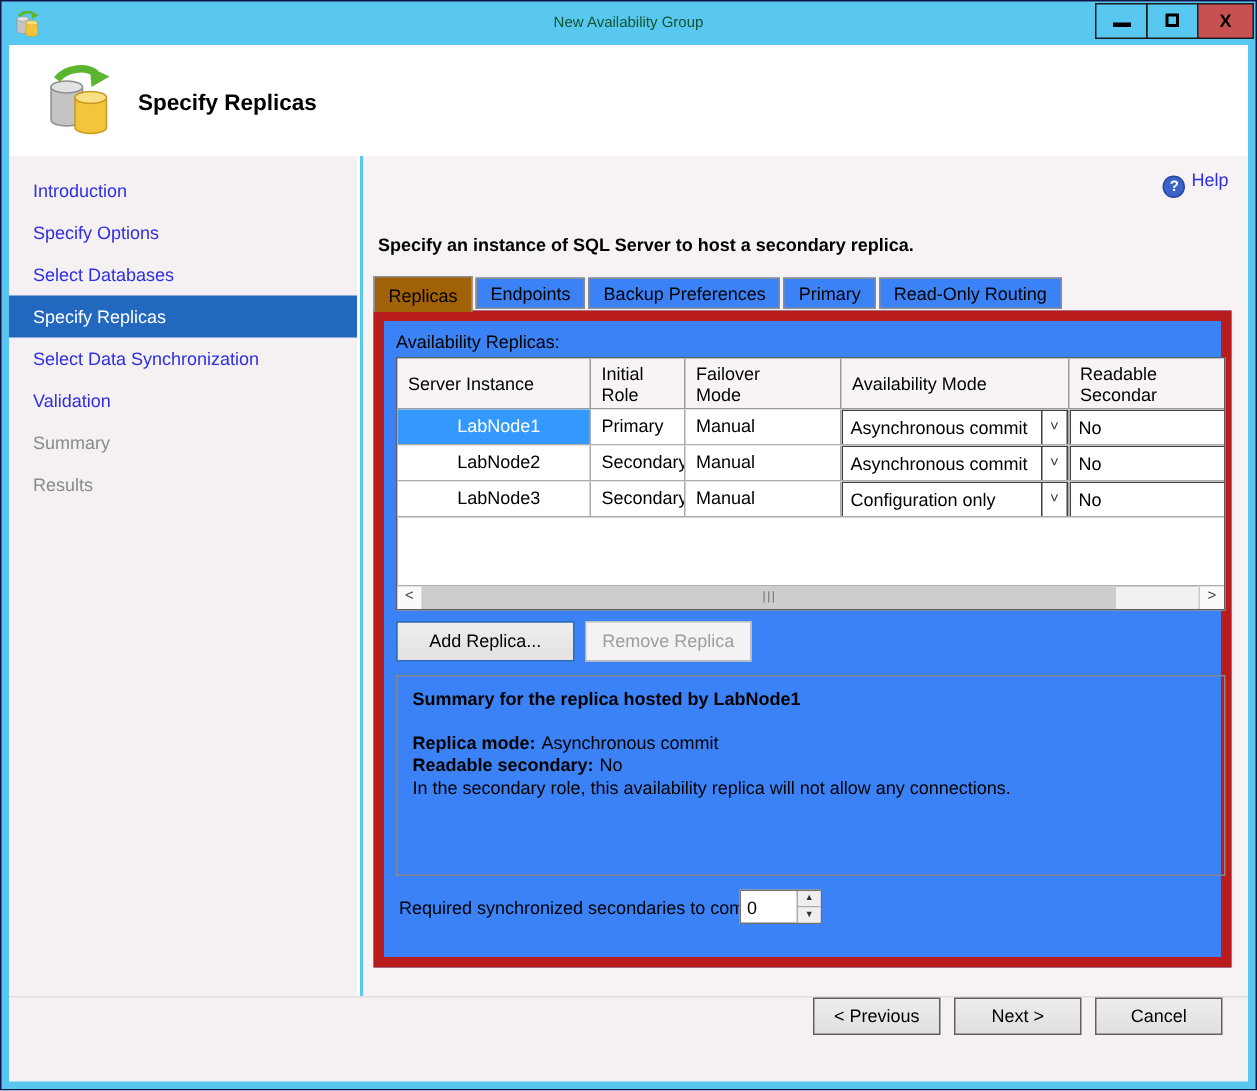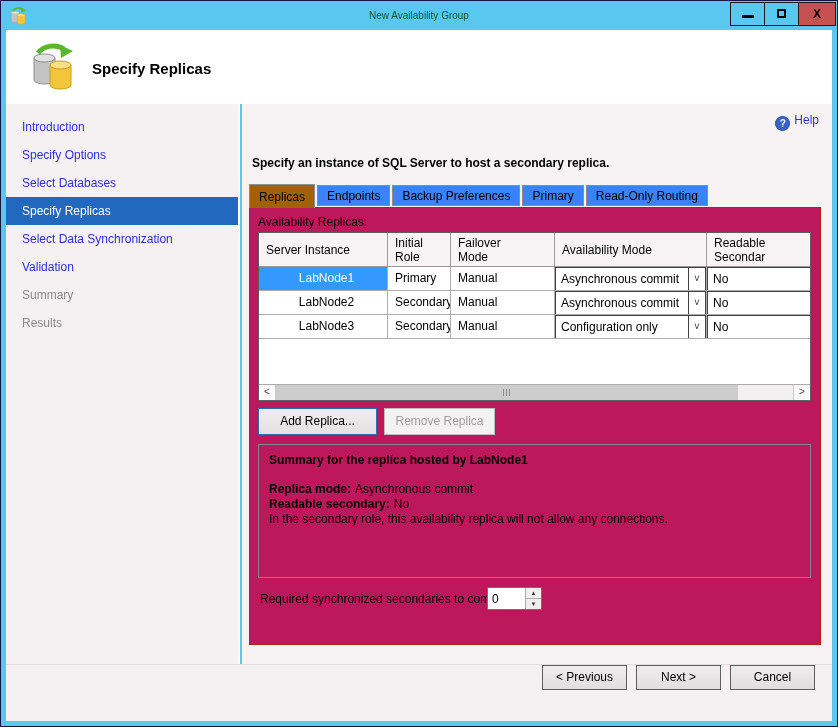--- a/index.html
+++ b/index.html
@@ -33,21 +33,21 @@
   .content { position:absolute; top:103px; left:241px; right:5px; bottom:62px; background:#F7F2F4; }
   .help-link { position:absolute; top:9px; right:13px; color:#2F2FE2; cursor:pointer; }
   .help-glyph { display:inline-block; width:15px; height:15px; border-radius:50%; background:#3B62C9; border:1px solid #27489E; color:#FFF; font-size:10px; font-weight:bold; line-height:13px; text-align:center; vertical-align:-3px; margin-right:4px; }
   .instruction { position:absolute; top:52px; left:10px; font-weight:bold; }
 
   
   .tabs { position:absolute; top:80px; left:7px; display:flex; align-items:flex-end; z-index:3; }
   .tab { height:21px; padding:3px 9px 0 9px; margin-right:2px; margin-bottom:2px; background:#3b82f6; border:1px solid #8D8D8D; cursor:pointer; white-space:nowrap; }
   .tab.active { height:24px; padding-top:5px; margin-bottom:0; background:#a16207; border-bottom:none; }
 
-  .tabpage { position:absolute; top:103px; left:7px; width:572px; height:438px; border:1px solid #b91c1c; background:#be185d; }
+  .tabpage { position:absolute; top:103px; left:7px; width:572px; height:438px; border:7px solid #b91c1c; background:#3b82f6; }
 
   .ar-label { position:absolute; left:8px; top:7px; }
 
   
   .grid { position:absolute; left:8px; top:24px; width:553px; height:169px; border:1px solid #5E5E5E; background:#FFFFFF; overflow:hidden; }
   .grid-head { display:flex; height:34px; background:#F8F4F5; border-bottom:1px solid #9A9A9A; }
   .ghc { border-right:1px solid #9A9A9A; padding-left:7px; display:flex; align-items:center; overflow:hidden; white-space:normal; }
   .ghc span { display:block; }
   .grid-row { display:flex; height:24px; border-bottom:1px solid #ACACAC; background:#FFFFFF; }
   .gc { border-right:1px solid #ACACAC; padding-left:7px; line-height:22px; overflow:hidden; white-space:nowrap; position:relative; }

